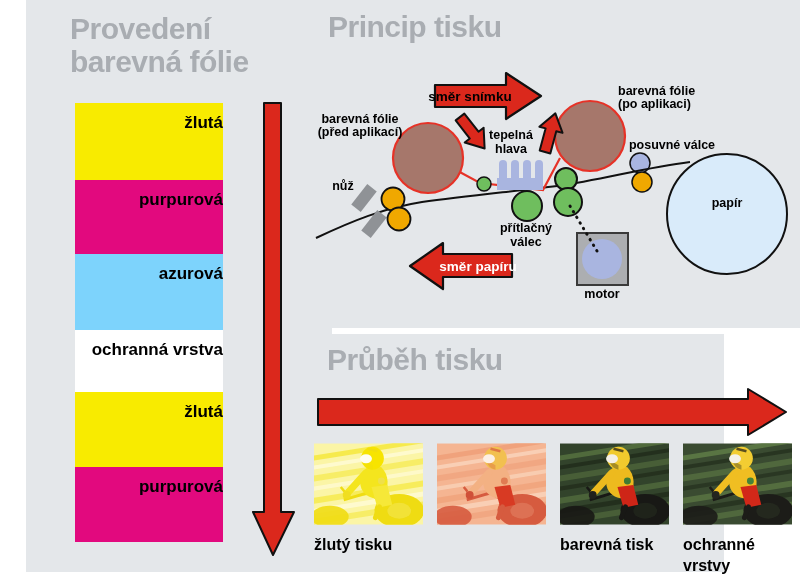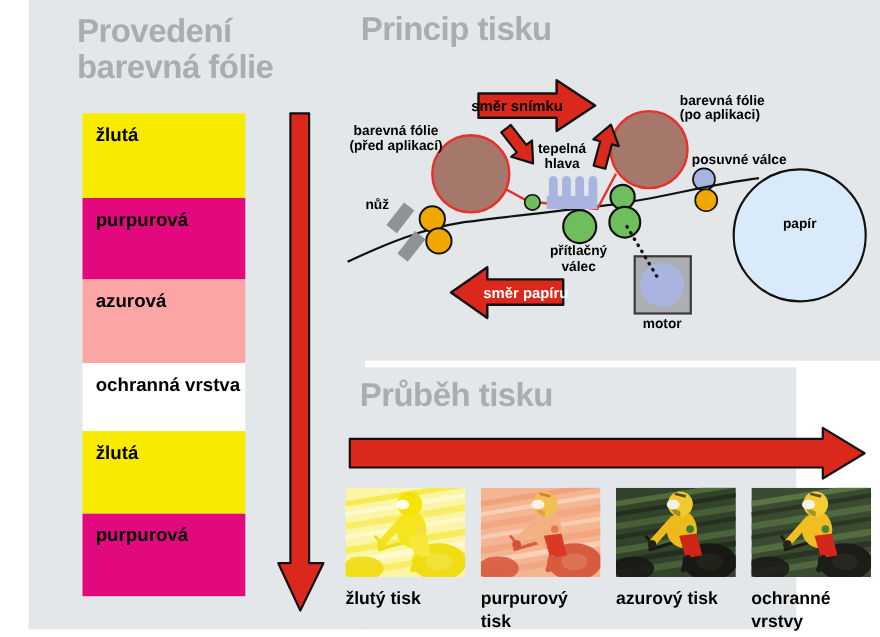--- a/index.html
+++ b/index.html
@@ -18,21 +18,21 @@
     color:var(--title-gray,#A9ADB2);
     font-size:30px; font-weight:700; line-height:33px; letter-spacing:-0.5px;
   }
   #foil-title { left:44px; top:12px; }
   #principle-title { left:16px; top:10px; }
   #process-title { left:15px; top:9px; }
 
   
   #band-stack { position:absolute; left:49px; top:103px; width:148px; }
   .band { width:148px; font-size:17px; font-weight:700; color:#000;
-          box-sizing:border-box; padding:10px 0 0 12px; }
+          box-sizing:border-box; padding:10px 0 0 12px;text-align:right; }
   .band:nth-child(1){ height:77px; }
   .band:nth-child(2){ height:74px; }
   .band:nth-child(3){ height:76px; }
   .band:nth-child(4){ height:62px; }
   .band:nth-child(5){ height:75px; }
   .band:nth-child(6){ height:75px; }
 
   #foil-down-arrow { position:absolute; left:220px; top:98px; }
 
   
@@ -69,21 +69,21 @@
 
   <div class="panel" id="panel-foil">
     <h1 class="big-title" id="foil-title">
       <span style="display:block">Provedení</span>
       <span style="display:block">barevná fólie</span>
     </h1>
 
     <div id="band-stack">
       <div class="band" style="background: rgb(248, 235, 0); color: rgb(0, 0, 0);">žlutá</div>
       <div class="band" style="background: rgb(226, 9, 126); color: rgb(0, 0, 0);">purpurová</div>
-      <div class="band" style="background: #fca5a5; color: rgb(0, 0, 0);">azurová</div>
+      <div class="band" style="background: #7dd3fc; color: rgb(0, 0, 0);">azurová</div>
       <div class="band" style="background: rgb(255, 255, 255); color: rgb(0, 0, 0);">ochranná vrstva</div>
       <div class="band" style="background: rgb(248, 235, 0); color: rgb(0, 0, 0);">žlutá</div>
       <div class="band" style="background: rgb(226, 9, 126); color: rgb(0, 0, 0);">purpurová</div>
     </div>
 
     <svg id="foil-down-arrow" width="56" height="462" viewBox="0 0 56 462">
       <polygon points="18,5 35,5 35,414 48,414 27,457 7,414 18,414" fill="var(--arrow-red)" stroke="#111" stroke-width="2" stroke-linejoin="round"></polygon>
     </svg>
   </div>
 
@@ -194,39 +194,35 @@
         <path d="M 54 5.5 L 64 8" stroke="var(--v-dark)" stroke-width="2.5" opacity="0.7"></path>
       </symbol>
     </svg>
 
     <div id="steps-row">
       <div class="step">
         <svg class="step-img v1" viewBox="0 0 110 82">
           <use href="#biker"></use>
         </svg>
         <div class="step-caption">
-          <span>žlutý tisk</span>
+          <span>žlutý tisku</span>
           <span></span>
         </div>
       </div>
       <div class="step">
         <svg class="step-img v2" viewBox="0 0 110 82">
           <use href="#biker"></use>
         </svg>
+      </div>
+      <div class="step">
+        <svg class="step-img v3" viewBox="0 0 110 82">
+          <use href="#biker"></use>
+        </svg>
         <div class="step-caption">
-          <span>purpurový</span>
-          <span>tisk</span>
-        </div>
-      </div>
-      <div class="step">
-        <svg class="step-img v3" viewBox="0 0 110 82">
-          <use href="#biker"></use>
-        </svg>
-        <div class="step-caption">
-          <span>azurový tisk</span>
+          <span>barevná tisk</span>
           <span></span>
         </div>
       </div>
       <div class="step">
         <svg class="step-img v4" viewBox="0 0 110 82">
           <use href="#biker"></use>
         </svg>
         <div class="step-caption">
           <span>ochranné vrstvy</span>
         </div>

